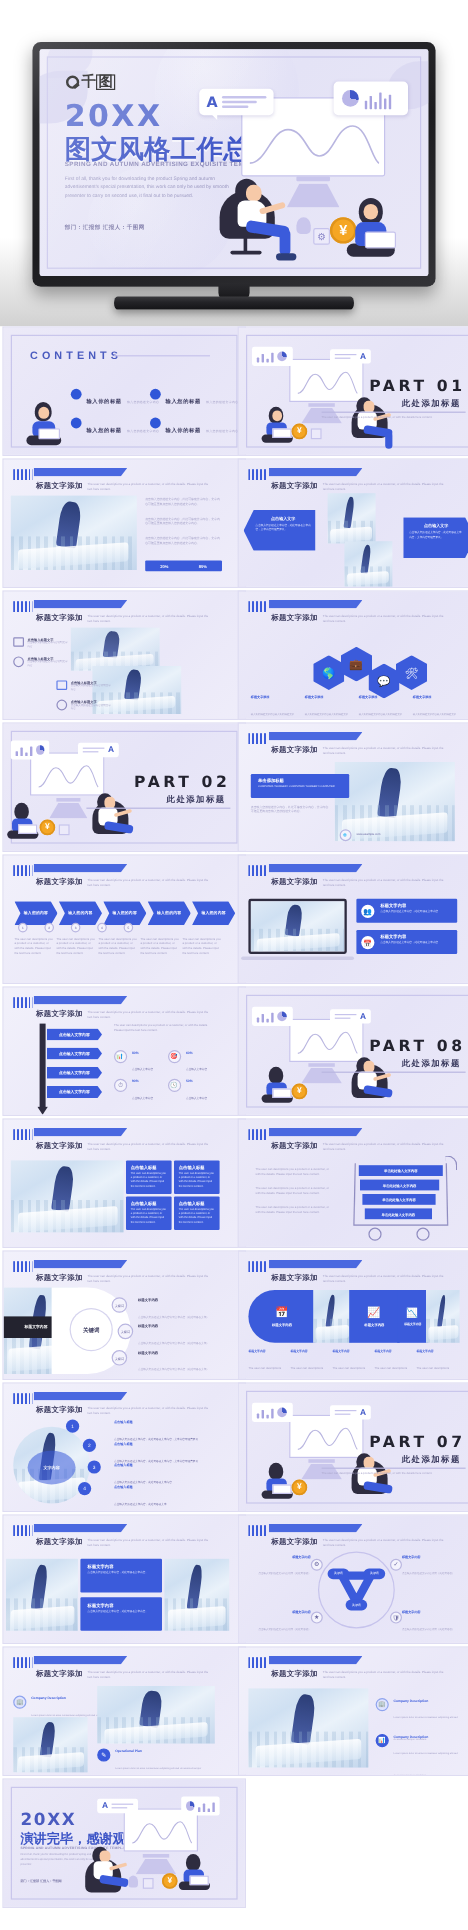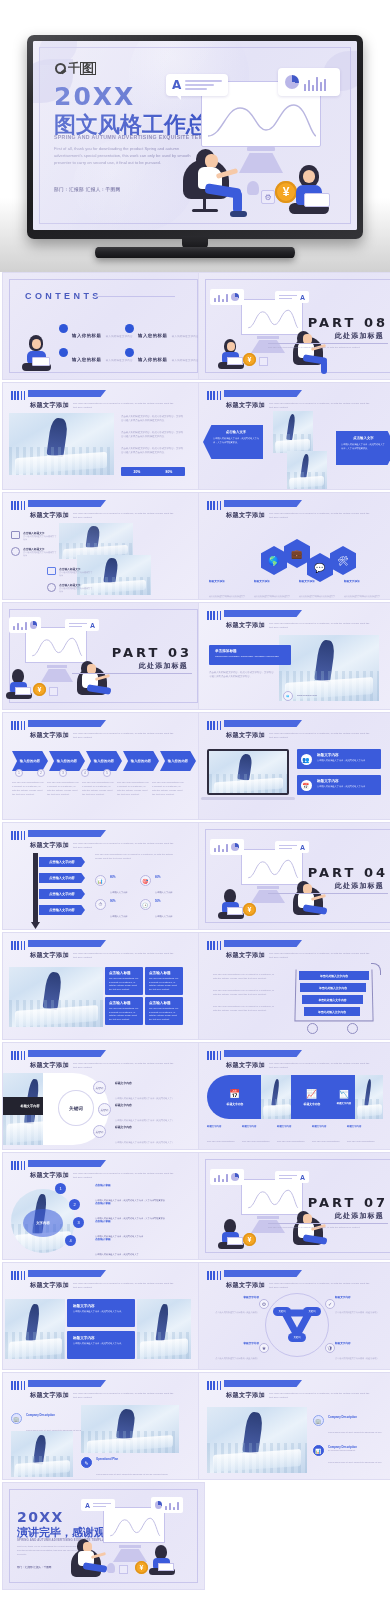--- a/index.html
+++ b/index.html
@@ -437,21 +437,21 @@
     <div style="position:absolute;left:112px;top:73px;width:15px;height:3.4px;border-radius:2px;background:#f6c9a8;transform:rotate(-16deg);"></div>
     <div style="position:absolute;left:104px;top:83px;width:24px;height:7px;border-radius:3px;background:#3b5bdb;transform:rotate(9deg);"></div>
     <div style="position:absolute;left:122px;top:87px;width:6px;height:14px;border-radius:3px;background:#3b5bdb;"></div>
     <div style="position:absolute;left:25px;top:66px;width:12px;height:14px;border-radius:50% 50% 42% 42%;background:#2e2c3f;"></div>
     <div style="position:absolute;left:28px;top:69px;width:8px;height:9px;border-radius:4px;background:#f6c9a8;"></div>
     <div style="position:absolute;left:23px;top:79px;width:17px;height:12px;border-radius:4px;background:#3b5bdb;"></div>
     <div style="position:absolute;left:19px;top:89px;width:26px;height:7px;border-radius:4px;background:#2e2c3f;"></div>
     <div style="position:absolute;left:28px;top:84px;width:16px;height:8px;background:#fff;border:1px solid #c6c3ec;"></div>
     <div class="coin" style="left:44px;top:80px;width:13px;height:13px;font-size:7px;box-shadow:inset 0 0 0 1.4px #e0941a;">¥</div>
     <div style="position:absolute;left:60px;top:84px;width:9px;height:9px;border:1px solid #c6c3ec;background:#eceafa;"></div>
-    <div class="part-label">PART 08</div>
+    <div class="part-label">PART 01</div>
     <div class="part-sub">此处添加标题</div>
     <div class="part-rule"></div>
     <div class="part-note">The user can descriptions you a product or a customer, or with the details here content.</div>
   </div>
 
   <div class="thumb light">
     <div class="t-head">
         <span class="t-stripes"></span>
       </div>
     <div class="t-bar"></div>
@@ -588,21 +588,21 @@
     <div style="position:absolute;left:84px;top:61px;width:9px;height:10px;border-radius:4px;background:#f6c9a8;"></div>
     <div style="position:absolute;left:79px;top:70px;width:16px;height:15px;border-radius:4px;background:#fff;"></div>
     <div style="position:absolute;left:92px;top:73px;width:15px;height:3.4px;border-radius:2px;background:#f6c9a8;transform:rotate(-16deg);"></div>
     <div style="position:absolute;left:84px;top:83px;width:24px;height:7px;border-radius:3px;background:#3b5bdb;transform:rotate(9deg);"></div>
     <div style="position:absolute;left:9px;top:66px;width:12px;height:14px;border-radius:50% 50% 42% 42%;background:#2e2c3f;"></div>
     <div style="position:absolute;left:7px;top:79px;width:17px;height:12px;border-radius:4px;background:#3b5bdb;"></div>
     <div style="position:absolute;left:3px;top:89px;width:26px;height:7px;border-radius:4px;background:#2e2c3f;"></div>
     <div style="position:absolute;left:12px;top:84px;width:16px;height:8px;background:#fff;border:1px solid #c6c3ec;"></div>
     <div class="coin" style="left:30px;top:80px;width:13px;height:13px;font-size:7px;box-shadow:inset 0 0 0 1.4px #e0941a;">¥</div>
     <div style="position:absolute;left:46px;top:84px;width:9px;height:9px;border:1px solid #c6c3ec;background:#eceafa;"></div>
-    <div class="part-label">PART 03</div>
+    <div class="part-label">PART 02</div>
     <div class="part-sub">此处添加标题</div>
     <div class="part-rule"></div>
   </div>
 
   <div class="thumb light">
     <div class="t-head">
         <span class="t-stripes"></span>
       </div>
     <div class="t-bar"></div>
     <div class="t-title">标题文字添加</div>
@@ -737,21 +737,21 @@
     <div style="position:absolute;left:98px;top:58px;width:13px;height:14px;border-radius:50% 50% 44% 44%;background:#2e2c3f;"></div>
     <div style="position:absolute;left:104px;top:61px;width:9px;height:10px;border-radius:4px;background:#f6c9a8;"></div>
     <div style="position:absolute;left:99px;top:70px;width:16px;height:15px;border-radius:4px;background:#fff;"></div>
     <div style="position:absolute;left:112px;top:73px;width:15px;height:3.4px;border-radius:2px;background:#f6c9a8;transform:rotate(-16deg);"></div>
     <div style="position:absolute;left:104px;top:83px;width:24px;height:7px;border-radius:3px;background:#3b5bdb;transform:rotate(9deg);"></div>
     <div style="position:absolute;left:25px;top:66px;width:12px;height:14px;border-radius:50% 50% 42% 42%;background:#2e2c3f;"></div>
     <div style="position:absolute;left:23px;top:79px;width:17px;height:12px;border-radius:4px;background:#3b5bdb;"></div>
     <div style="position:absolute;left:19px;top:89px;width:26px;height:7px;border-radius:4px;background:#2e2c3f;"></div>
     <div style="position:absolute;left:28px;top:84px;width:16px;height:8px;background:#fff;border:1px solid #c6c3ec;"></div>
     <div class="coin" style="left:44px;top:80px;width:13px;height:13px;font-size:7px;box-shadow:inset 0 0 0 1.4px #e0941a;">¥</div>
-    <div class="part-label">PART 04</div>
+    <div class="part-label">PART 08</div>
     <div class="part-sub">此处添加标题</div>
     <div class="part-rule"></div>
   </div>
 
   <div class="thumb light">
     <div class="t-head">
         <span class="t-stripes"></span>
       </div>
     <div class="t-bar"></div>
     <div class="t-title">标题文字添加</div>

